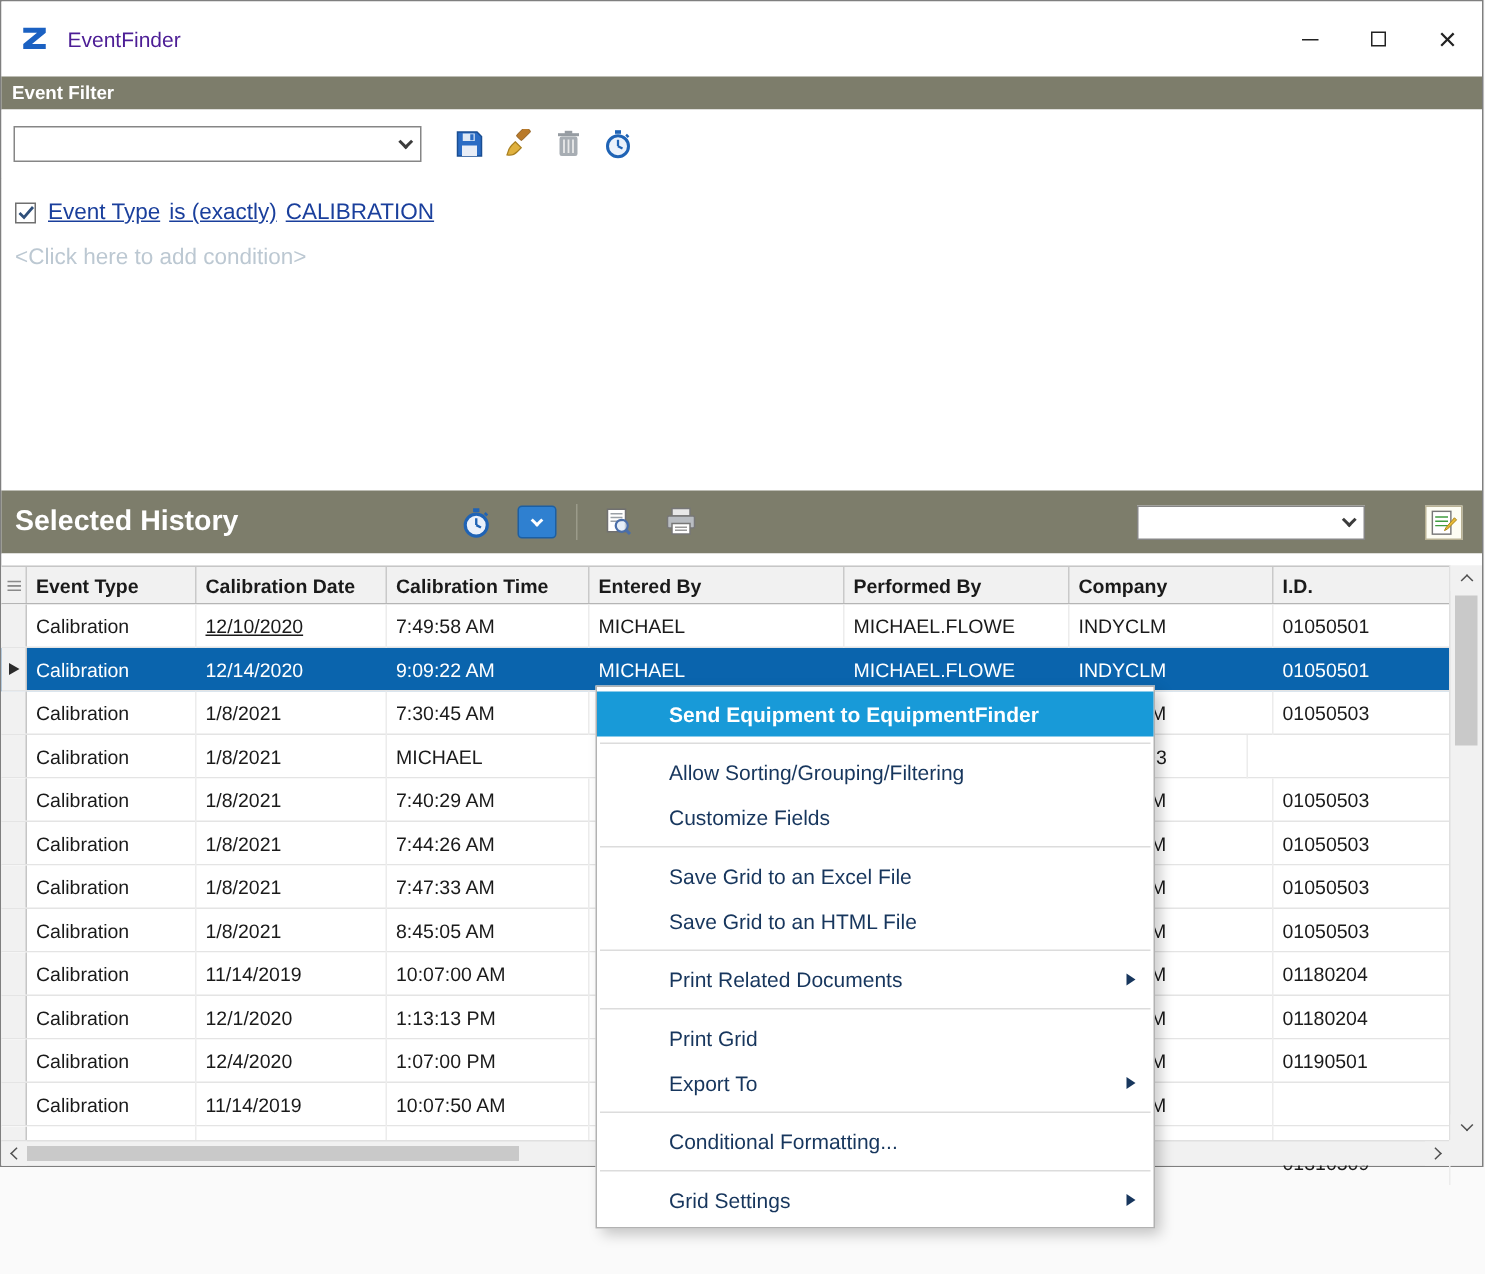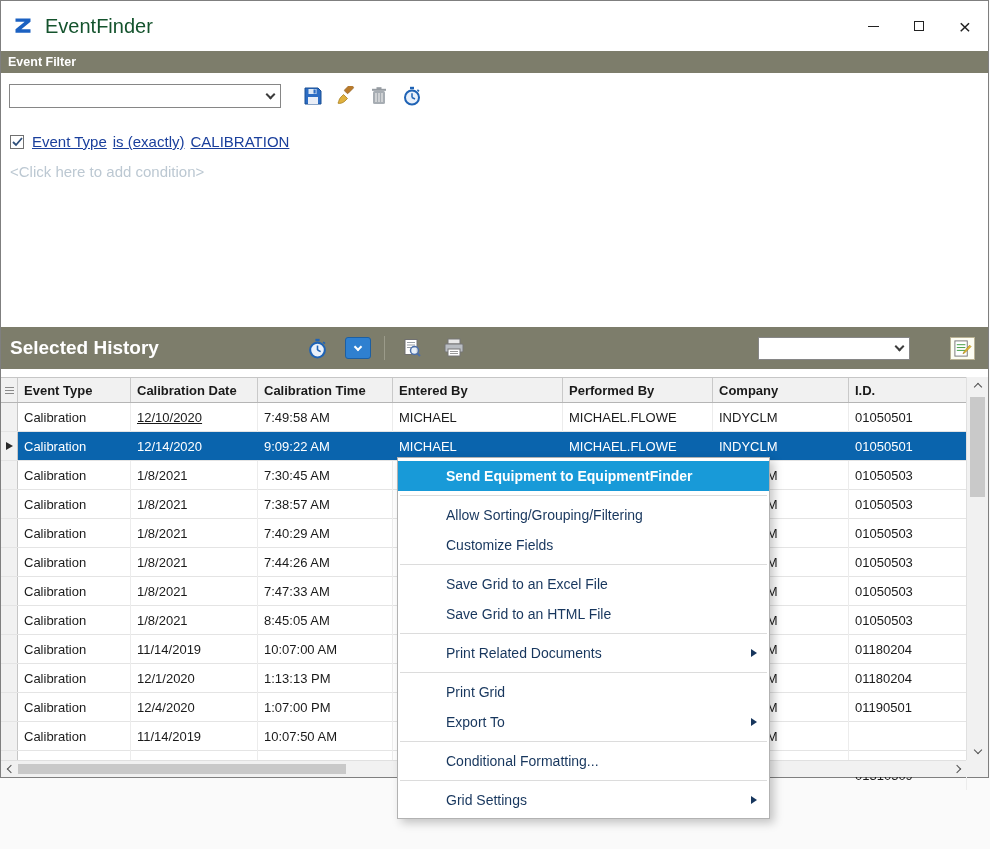--- a/index.html
+++ b/index.html
@@ -18,21 +18,21 @@
   }
   
   .window{
     position:absolute;left:0;top:0;width:989px;height:778px;
     border:1px solid #7f7f7f;background:#fff;
     display:flex;flex-direction:column;
   }
   
   .titlebar{height:50px;display:flex;align-items:center;background:#fff;flex:0 0 auto;}
   .applogo{width:22px;height:22px;margin:0 10px 0 12px;display:flex;align-items:center;}
-  .title{font-size:20px;color:#14532d;}
+  .title{font-size:14px;color:#4c1d95;}
   .wincontrols{margin-left:auto;display:flex;height:100%;}
   .wc{width:46px;height:100%;display:flex;align-items:center;justify-content:center;cursor:default;}
   .min-glyph{width:11px;height:1px;background:#222;display:block;}
   .max-glyph{width:10px;height:10px;border:1px solid #222;display:block;}
   .close-glyph{font-size:21px;color:#222;line-height:1;}
   
   .secbar{background:var(--section-bar);color:#fff;display:flex;align-items:center;flex:0 0 auto;}
   .secbar.ef{height:22px;font-size:12.5px;font-weight:bold;padding-left:7px;}
   .secbar.sh{height:42px;gap:32px;}
   .sh-title{font-size:19px;font-weight:bold;padding-left:9px;width:270px;flex:0 0 auto;}
@@ -294,21 +294,20 @@
           <div class="gcell" style="width: 135px;">7:30:45 AM</div>
           <div class="gcell" style="width: 170px;">MICHAEL</div>
           <div class="gcell" style="width: 150px;">MICHAEL.FLOWE</div>
           <div class="gcell" style="width: 136px;">INDYCLM</div>
           <div class="gcell" style="width: 118px;">01050503</div>
         </div>
         <div class="grow">
           <div class="indcell"></div>
           <div class="gcell" style="width: 113px;">Calibration</div>
           <div class="gcell" style="width: 127px;">1/8/2021</div>
-          <div class="gcell" style="width: 135px;">7:38:57 AM</div>
           <div class="gcell" style="width: 170px;">MICHAEL</div>
           <div class="gcell" style="width: 150px;">MICHAEL.FLOWE</div>
           <div class="gcell" style="width: 136px;">INDYCLM</div>
           <div class="gcell" style="width: 118px;">01050503</div>
         </div>
         <div class="grow">
           <div class="indcell"></div>
           <div class="gcell" style="width: 113px;">Calibration</div>
           <div class="gcell" style="width: 127px;">1/8/2021</div>
           <div class="gcell" style="width: 135px;">7:40:29 AM</div>

